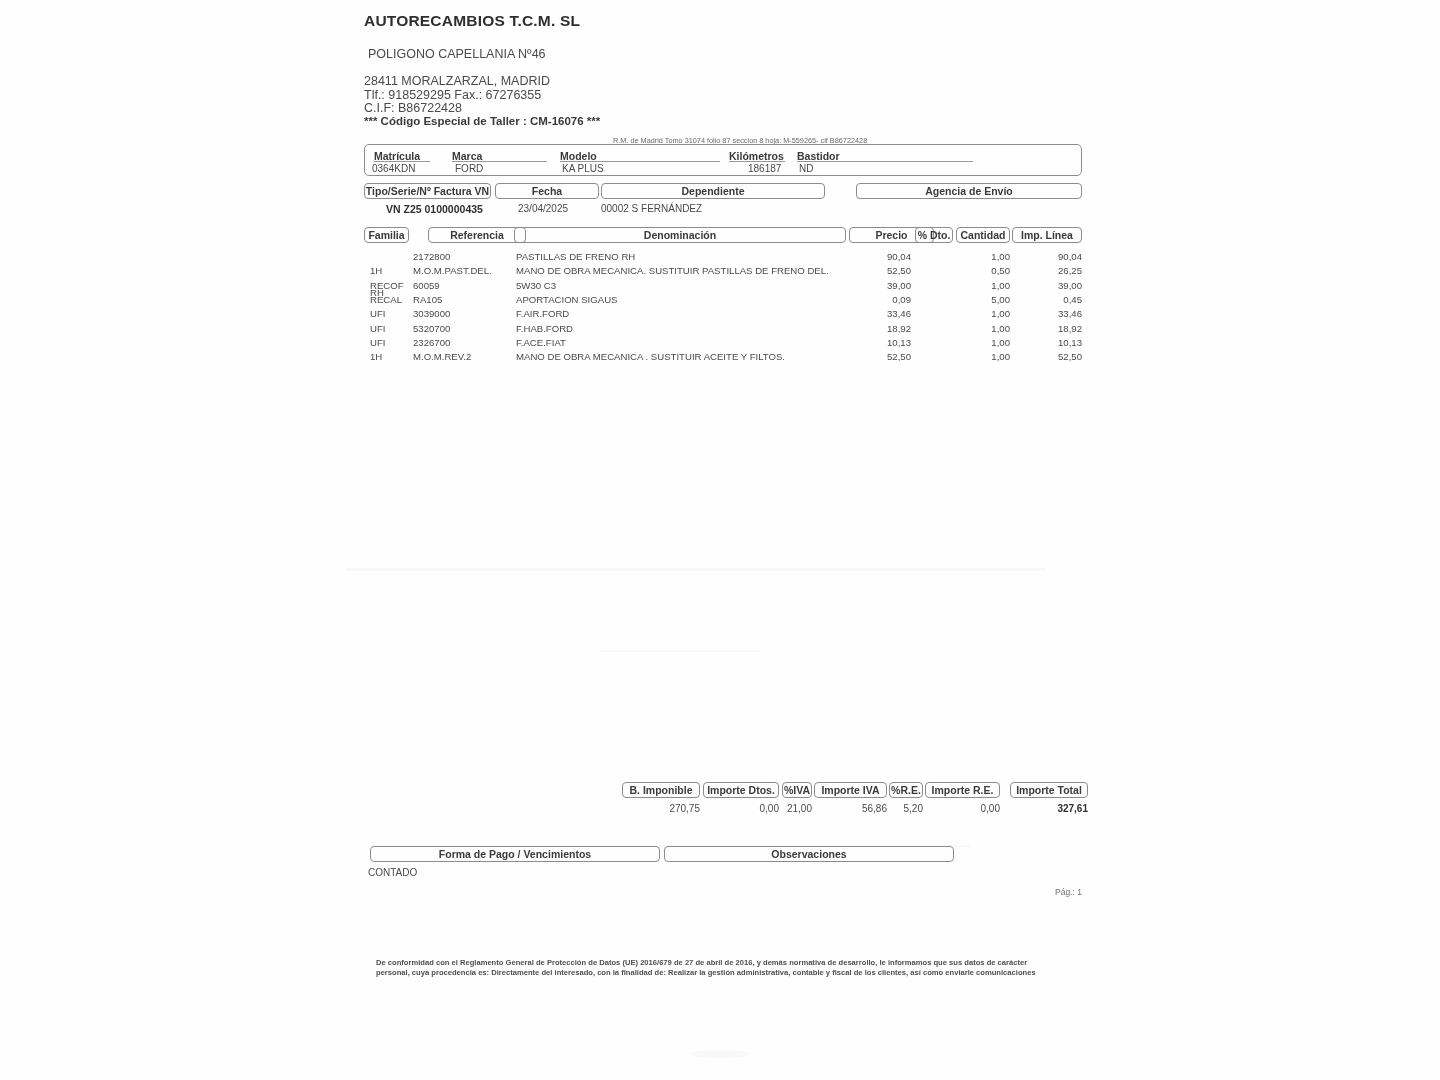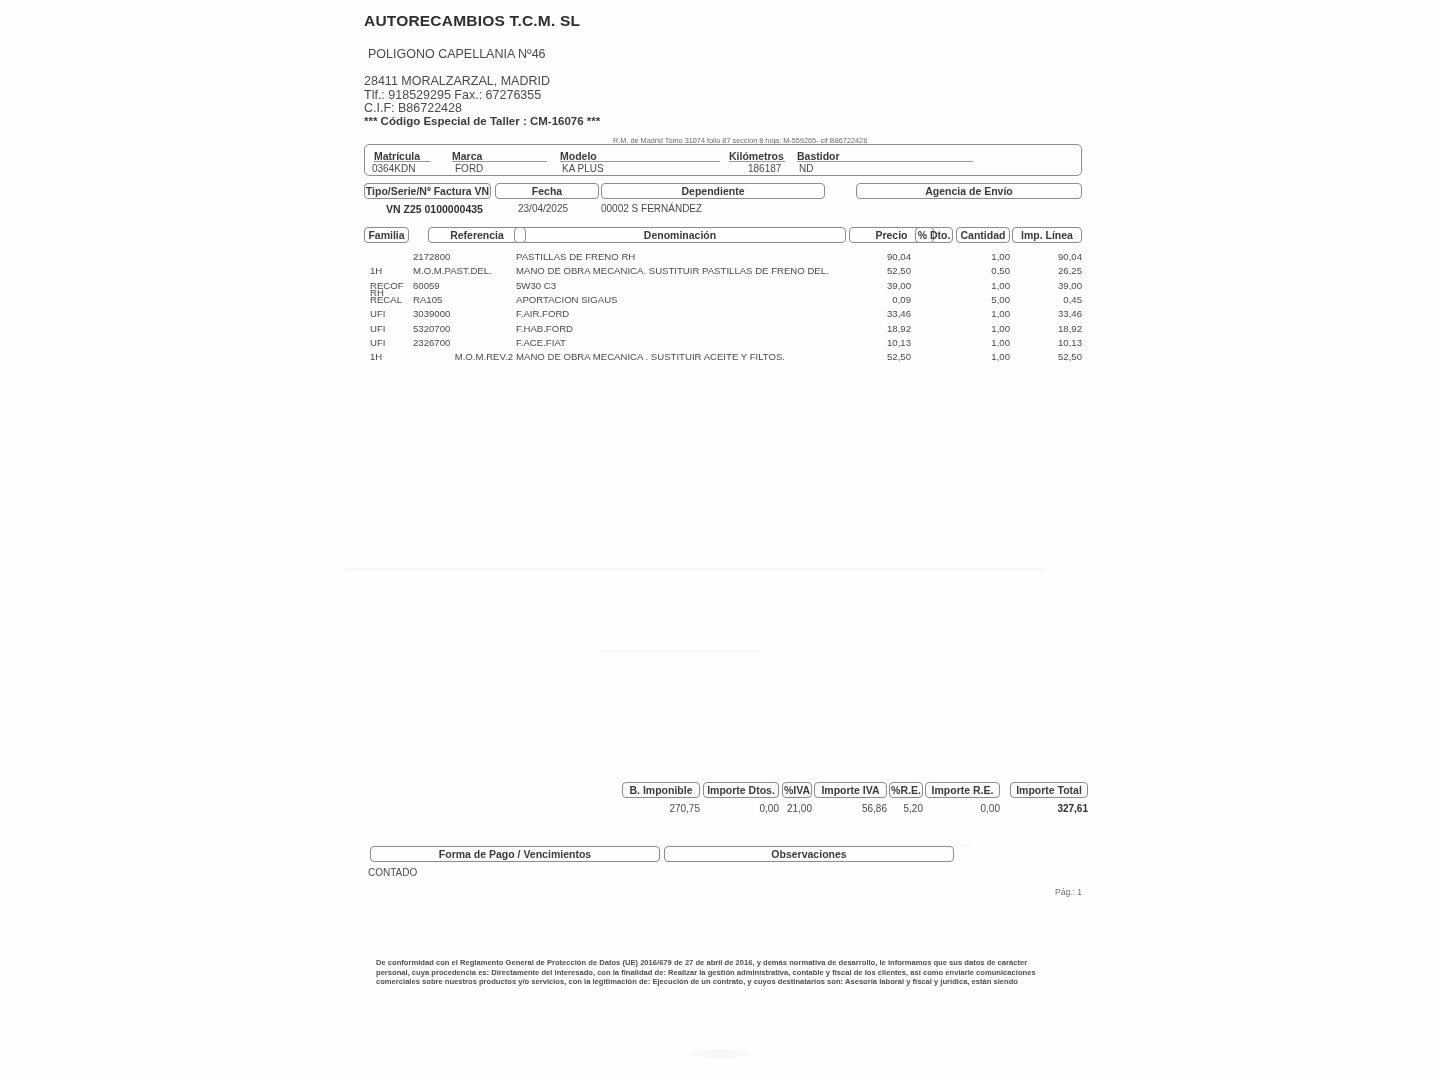--- a/index.html
+++ b/index.html
@@ -271,21 +271,21 @@
       <div class="cell num" style="left: 956px; top: 322.5px; width: 54px; text-align: right;">1,00</div>
       <div class="cell num" style="left: 1012px; top: 322.5px; width: 70px; text-align: right;">18,92</div>
       <div class="cell" style="left: 370px; top: 336.8px; width: 46px; text-align: left;">UFI</div>
       <div class="cell" style="left: 413px; top: 336.8px; width: 100px; text-align: left;">2326700</div>
       <div class="cell" style="left: 516px; top: 336.8px; width: 330px; text-align: left;">F.ACE.FIAT</div>
       <div class="cell num" style="left: 849px; top: 336.8px; width: 62px; text-align: right;">10,13</div>
       <div class="cell num" style="left: 915px; top: 336.8px; width: 38px; text-align: right;"></div>
       <div class="cell num" style="left: 956px; top: 336.8px; width: 54px; text-align: right;">1,00</div>
       <div class="cell num" style="left: 1012px; top: 336.8px; width: 70px; text-align: right;">10,13</div>
       <div class="cell" style="left: 370px; top: 351.1px; width: 46px; text-align: left;">1H</div>
-      <div class="cell" style="left: 413px; top: 351.1px; width: 100px; text-align: right;">M.O.M.REV.2</div>
+      <div class="cell" style="left: 413px; top: 351.1px; width: 100px; text-align: left;">M.O.M.REV.2</div>
       <div class="cell" style="left: 516px; top: 351.1px; width: 330px; text-align: left;">MANO DE OBRA MECANICA . SUSTITUIR ACEITE Y FILTOS.</div>
       <div class="cell num" style="left: 849px; top: 351.1px; width: 62px; text-align: right;">52,50</div>
       <div class="cell num" style="left: 915px; top: 351.1px; width: 38px; text-align: right;"></div>
       <div class="cell num" style="left: 956px; top: 351.1px; width: 54px; text-align: right;">1,00</div>
       <div class="cell num" style="left: 1012px; top: 351.1px; width: 70px; text-align: right;">52,50</div>
     </div>
 
   <div class="box" style="left:622px;top:782px;width:78px;">B. Imponible</div>
   <div class="box" style="left:703px;top:782px;width:76px;">Importe Dtos.</div>
   <div class="box" style="left:782px;top:782px;width:30px;">%IVA</div>
@@ -303,16 +303,15 @@
   <div class="total-value strong" style="left:1008px;width:80px;">327,61</div>
 
   <div class="box" style="left:370px;top:846px;width:290px;">Forma de Pago / Vencimientos</div>
   <div class="box" style="left:664px;top:846px;width:290px;">Observaciones</div>
   <div class="pay-value">CONTADO</div>
   <div class="pagenum">Pág.: 1</div>
 
   <div class="legal">
     <span class="l">De conformidad con el Reglamento General de Protección de Datos (UE) 2016/679 de 27 de abril de 2016, y demás normativa de desarrollo, le informamos que sus datos de carácter</span>
     <span class="l">personal, cuya procedencia es: Directamente del interesado, con la finalidad de: Realizar la gestión administrativa, contable y fiscal de los clientes, así como enviarle comunicaciones</span>
-    <span class="l">comerciales sobre nuestros productos y/o servicios, con la legitimación de: Ejecución de un contrato, y cuyos destinatarios son: Asesoría laboral y fiscal y jurídica, están siendo</span>
   </div>
 
 </div>
 
 </body></html>

